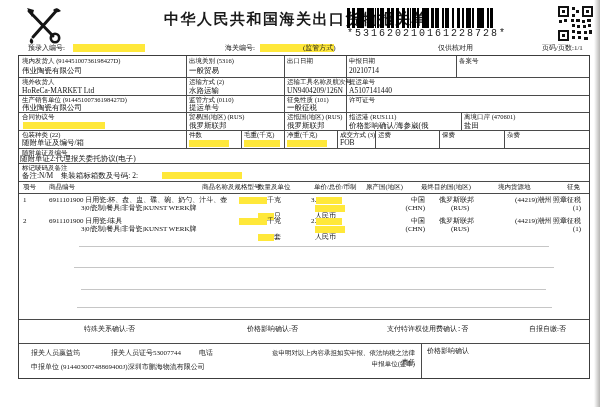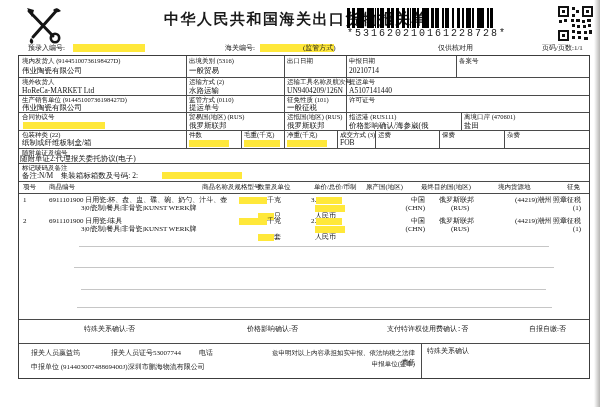--- a/index.html
+++ b/index.html
@@ -153,21 +153,21 @@
   <span class="t lb" style="left:170px;top:58px;">贸易国(地区) (RUS)</span>
   <span class="t vl" style="left:170px;top:66px;">俄罗斯联邦</span>
   <span class="t lb" style="left:268px;top:58px;">运抵国(地区) (RUS)</span>
   <span class="t vl" style="left:268px;top:66px;">俄罗斯联邦</span>
   <span class="t lb" style="left:330px;top:58px;">指运港 (RUS111)</span>
   <span class="t vl" style="left:330px;top:66px;">价格影响确认/海参崴(俄</span>
   <span class="t lb" style="left:445px;top:58px;">离境口岸 (470601)</span>
   <span class="t vl" style="left:445px;top:66px;">盐田</span>
 
   <span class="t lb" style="left:3px;top:76px;">包装种类 (22)</span>
-  <span class="t vl" style="left:3px;top:83px;">纸制或纤维板制盒/箱</span>
+  <span class="t vl" style="left:3px;top:83px;">随附单证及编号/箱</span>
   <span class="t lb" style="left:170px;top:76px;">件数</span>
   <span class="rd" style="left:170px;top:84px;width:40px;"></span>
   <span class="t lb" style="left:225px;top:76px;">毛重(千克)</span>
   <span class="rd" style="left:225px;top:84px;width:36px;"></span>
   <span class="t lb" style="left:268px;top:76px;">净重(千克)</span>
   <span class="rd" style="left:268px;top:84px;width:40px;"></span>
   <span class="t lb" style="left:321px;top:76px;">成交方式 (3)</span>
   <span class="t vl" style="left:321px;top:83px;">FOB</span>
   <span class="t lb" style="left:359px;top:76px;">运费</span>
   <span class="t lb" style="left:423px;top:76px;">保费</span>
@@ -229,16 +229,16 @@
   <span class="t sm" style="left:228px;top:270px;">价格影响确认:否</span>
   <span class="t sm" style="left:368px;top:270px;font-family:Liberation Mono, monospace;">支付特许权使用费确认:否</span>
   <span class="t sm" style="left:510px;top:270px;">自报自缴:否</span>
 
   <span class="t sm" style="left:12px;top:294px;">报关人员嬴益筠</span>
   <span class="t sm" style="left:92px;top:294px;">报关人员证号53007744</span>
   <span class="t sm" style="left:180px;top:294px;">电话</span>
   <span class="t sm" style="left:12px;top:308px;">申报单位 (91440300748869400J)深圳市鹏海物流有限公司</span>
   <span class="t rt" style="left:248px;top:292px;width:148px;font-size:6.5px;white-space:normal;line-height:1.4;">兹申明对以上内容承担如实申报、依法纳税之法律责任</span>
   <span class="t rt" style="left:248px;top:305px;width:148px;font-size:6.5px;">申报单位(签章)</span>
-  <span class="t sm" style="left:408px;top:292px;">特殊关系确认</span>
+  <span class="t sm" style="left:408px;top:292px;">价格影响确认</span>
 </div>
 
 <div class="edge"></div>
 
 </body></html>

